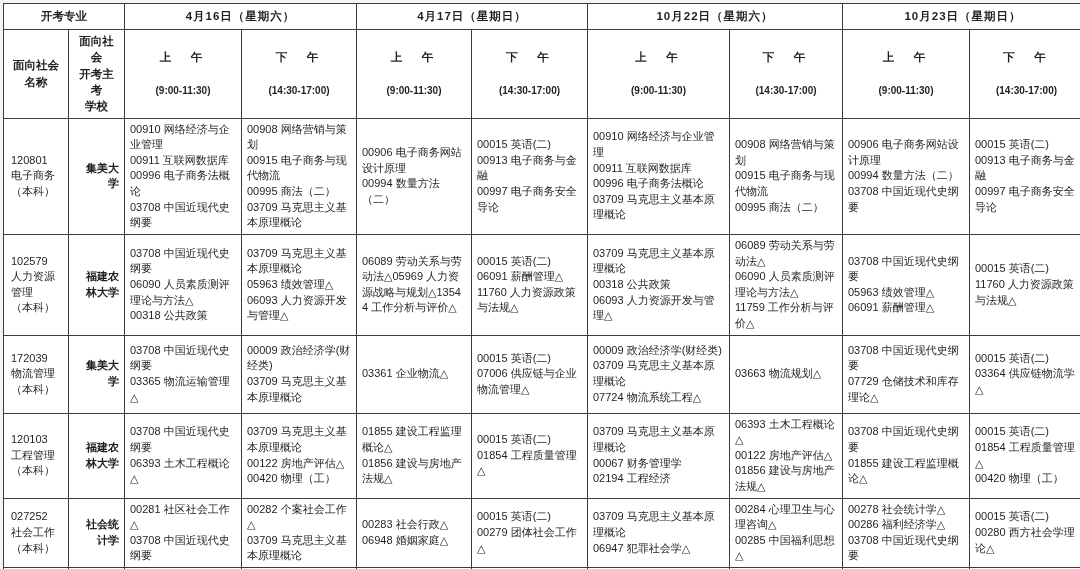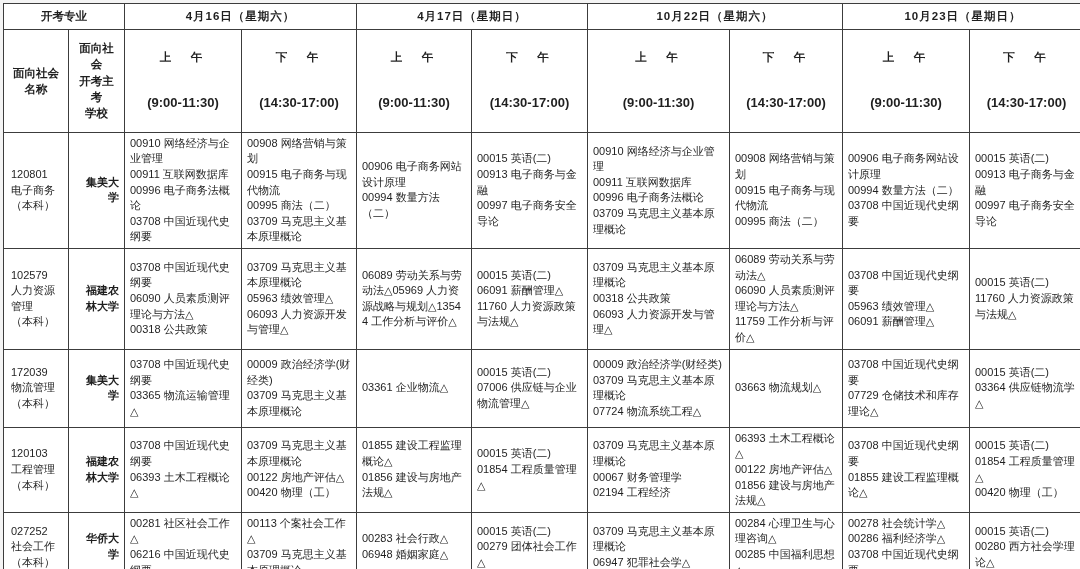--- a/index.html
+++ b/index.html
@@ -30,22 +30,22 @@
     word-break:break-all;
     overflow:hidden;
   }
   .schedule th{
     font-weight:bold;
     text-align:center;
     white-space:pre-line;
     font-size:11.5px;
   }
   .date-head{letter-spacing:1px;margin-top:24px;}
-  .session-head .time{font-weight:bold;font-size:13px;display:block;}
-  .session-head .ampm{display:block;letter-spacing:4px;margin-bottom:12px;}
+  .session-head .time{font-weight:bold;font-size:10px;display:block;}
+  .session-head .ampm{display:block;letter-spacing:4px;margin-bottom:2px;}
   td.major-cell{
     text-align:left;
     white-space:pre-line;
     padding-left:7px;
   }
   td.school-cell{
     text-align:right;
     padding-left:7px;
     white-space:pre-line;
     font-weight:bold;
@@ -224,24 +224,24 @@
           <td class="session-cell">03708 中国近现代史纲要
 01855 建设工程监理概论△</td>
           <td class="session-cell">00015 英语(二)
 01854 工程质量管理△
 00420 物理（工）</td>
         </tr>
         <tr style="height: 66px;">
           <td class="major-cell">027252
 社会工作
 （本科）</td>
-          <td class="school-cell">华侨大学</td>
+          <td class="school-cell">社会统计学</td>
           <td class="session-cell">00281 社区社会工作△
-06216 中国近现代史纲要</td>
-          <td class="session-cell">00113 个案社会工作△
+03708 中国近现代史纲要</td>
+          <td class="session-cell">00282 个案社会工作△
 03709 马克思主义基本原理概论</td>
           <td class="session-cell">00283 社会行政△
 06948 婚姻家庭△</td>
           <td class="session-cell">00015 英语(二)
 00279 团体社会工作△</td>
           <td class="session-cell">03709 马克思主义基本原理概论
 06947 犯罪社会学△</td>
           <td class="session-cell">00284 心理卫生与心理咨询△
 00285 中国福利思想△</td>
           <td class="session-cell">00278 社会统计学△

